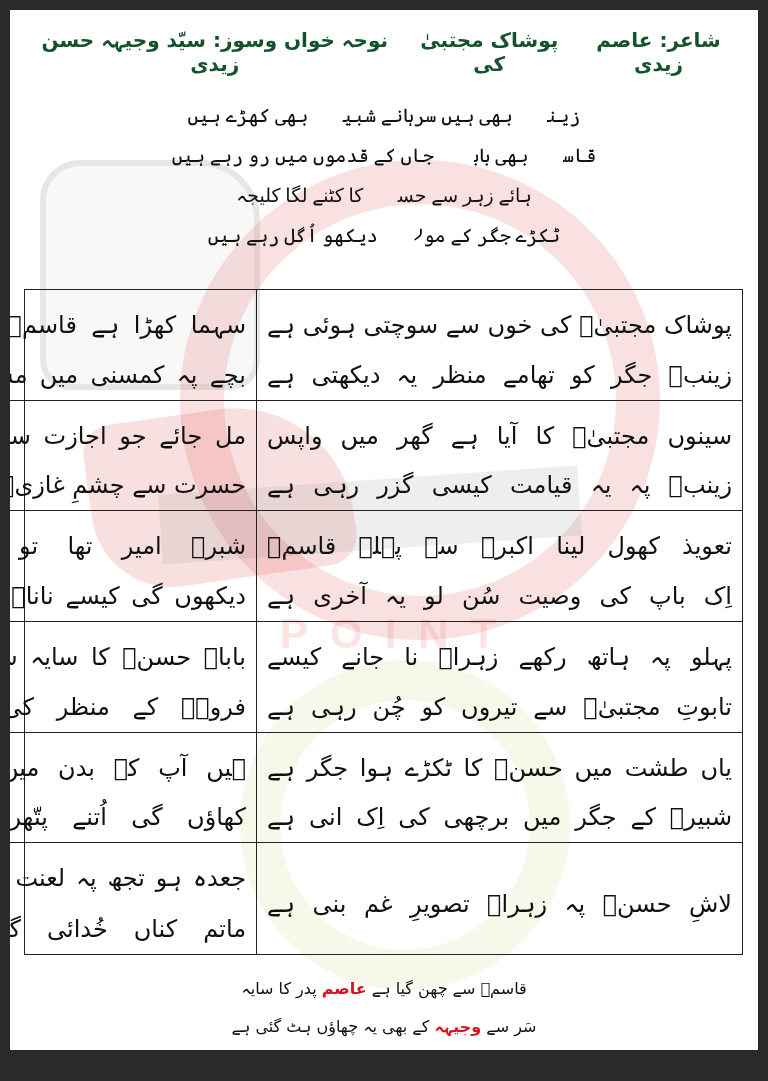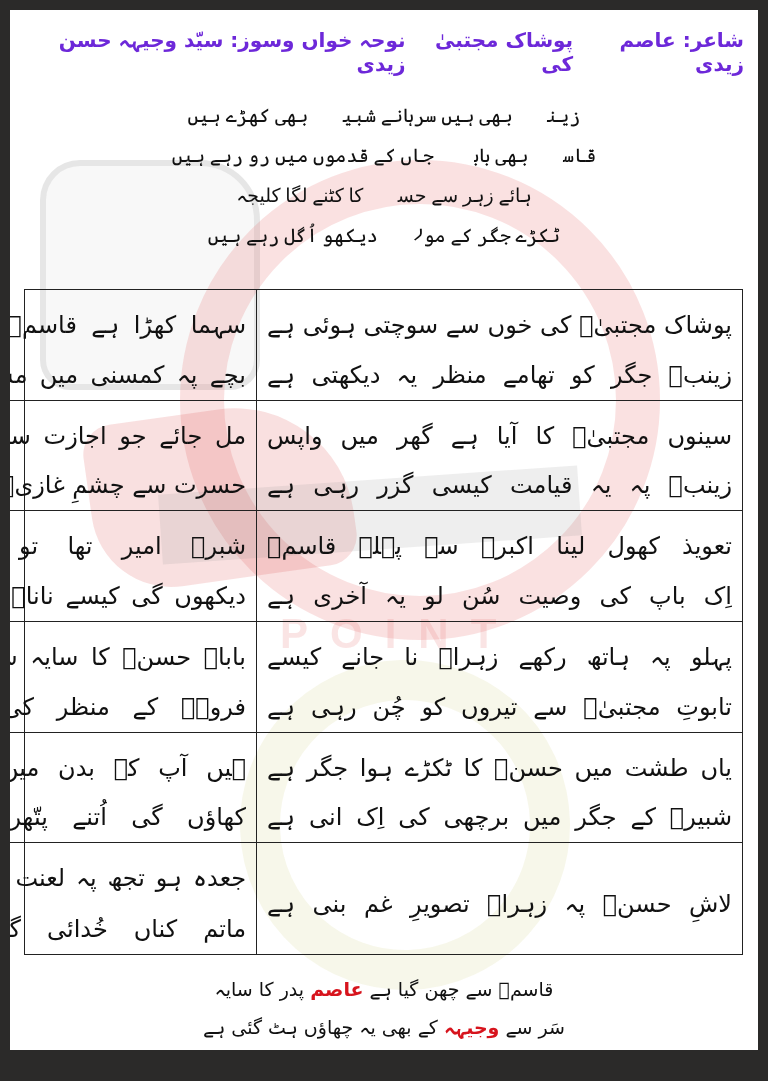--- a/index.html
+++ b/index.html
@@ -94,24 +94,25 @@
     top: 22px;
     left: 14px;
     right: 14px;
     height: 40px;
     display: flex;
     flex-direction: row-reverse;
     justify-content: space-between;
     align-items: center;
   }
   .header span {
-    color: #6d28d9;
+    color: #14532d;
     font-size: 20px;
     font-weight: bold;
     direction: rtl;
+    text-align: center;
   }
   .intro {
     position: absolute;
     top: 86px;
     left: 0;
     right: 0;
     text-align: center;
     font-family: Liberation Serif, serif;
   }
   .intro .line {
@@ -155,21 +156,21 @@
   .outro {
     position: absolute;
     top: 960px;
     left: 0;
     right: 0;
     text-align: center;
   }
   .outro .line {
     height: 38px;
     line-height: 38px;
-    font-size: 19px;
+    font-size: 16px;
     direction: rtl;
   }
   .red { color: #d7141d; font-weight: bold; }
 </style>
 </head>
 <body>
 
 <div class="page">
 
   <div class="wm wm-fist"></div>

